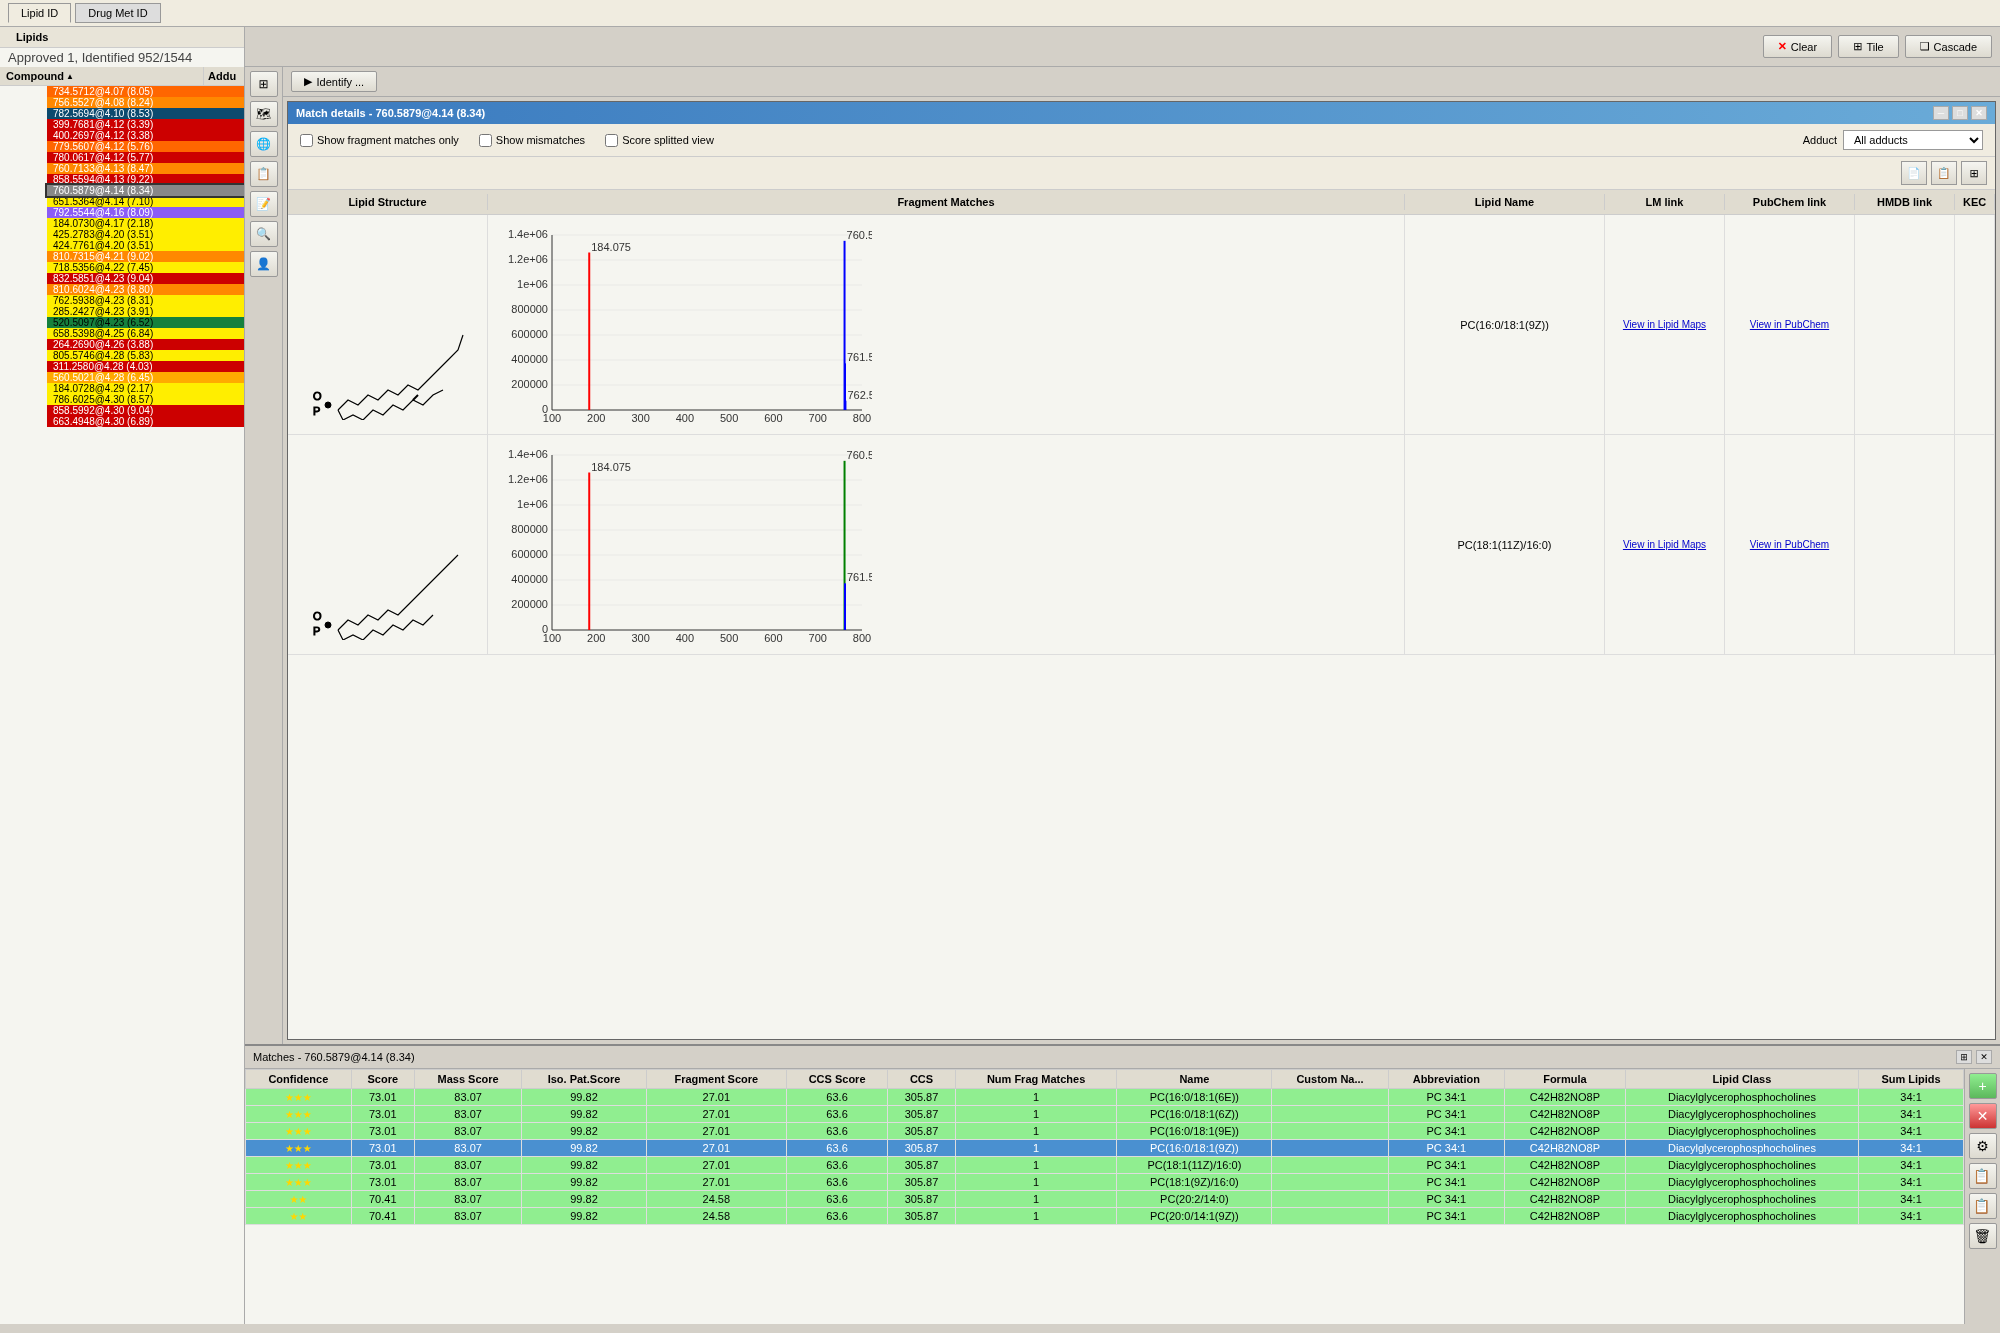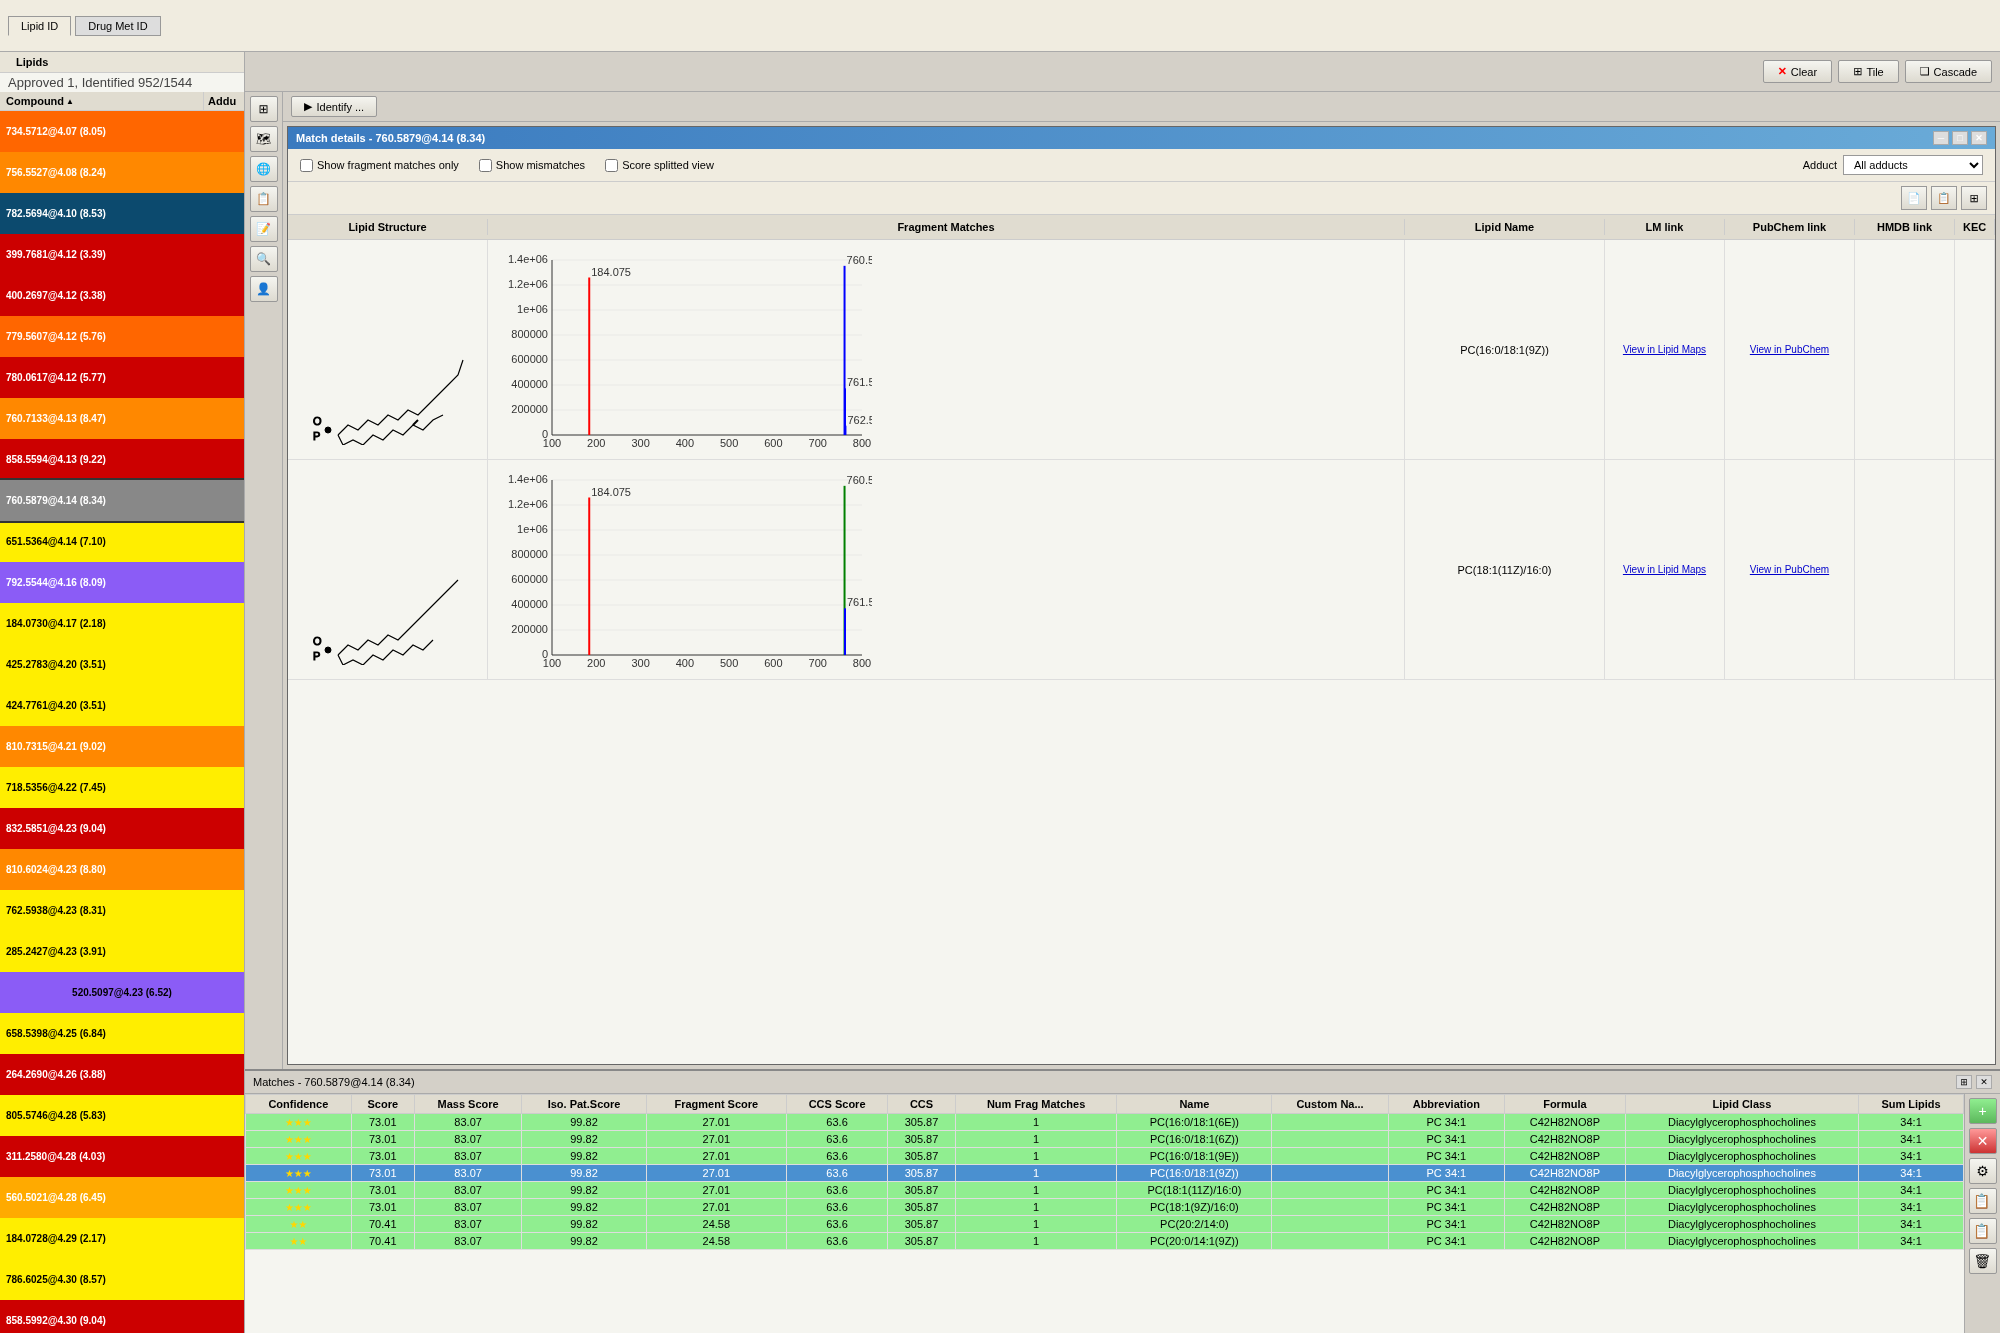--- a/index.html
+++ b/index.html
@@ -1,36 +1,36 @@
 <!DOCTYPE html>
 <html><head>
   <meta charset="utf-8">
   <style>
     * { box-sizing: border-box; margin: 0; padding: 0; font-family: Arial, sans-serif; font-size: 11px; }
     body { background: #d4d0c8; width: 2000px; height: 1333px; overflow: hidden; }
 
     
-    .top-bar { background: #f0ece0; border-bottom: 1px solid #aaa; display: flex; align-items: center; padding: 4px 8px; gap: 4px; height: 52px; }
+    .top-bar { background: #f0ece0; border-bottom: 1px solid #aaa; display: flex; align-items: center; padding: 4px 8px; gap: 4px; height: 27px; }
     .tab-btn { background: #ddd; border: 1px solid #999; padding: 3px 12px; cursor: pointer; font-size: 11px; }
     .tab-btn.active { background: #f0ece0; border-bottom: 1px solid #f0ece0; }
 
     
     .main-container { display: flex; height: calc(1333px - 36px); }
 
     
     .left-panel { width: 245px; min-width: 245px; background: #f5f5f0; border-right: 1px solid #aaa; display: flex; flex-direction: column; }
     .left-panel-header { padding: 4px 16px; background: #e8e4d8; border-bottom: 1px solid #ccc; font-weight: bold; font-size: 11px; }
     .left-panel-subheader { padding: 2px 8px; font-size: 13px; color: #444; }
 
     .compound-header { display: flex; background: #e0dcd0; border-bottom: 1px solid #ccc; }
     .compound-col { padding: 3px 6px; font-size: 11px; font-weight: bold; border-right: 1px solid #ccc; flex: 1; display: flex; align-items: center; gap: 2px; }
     .compound-col .sort-arrow { font-size: 8px; }
 
     .compound-list { overflow-y: auto; flex: 1; }
-    .compound-item { padding: 15px 6px; font-size: 10px; cursor: pointer; white-space: nowrap; color: #fff; font-weight: bold; }
+    .compound-item { padding: 0 6px; font-size: 10px; cursor: pointer; white-space: nowrap; color: #fff; font-weight: normal; margin-left: 47px; }
 
     
     .right-panel { flex: 1; display: flex; flex-direction: column; background: #d4d0c8; overflow: hidden; }
 
     
     .right-toolbar { background: #d4d0c8; padding: 4px 8px; display: flex; align-items: center; justify-content: flex-end; gap: 6px; height: 40px; border-bottom: 1px solid #aaa; }
     .toolbar-btn { background: linear-gradient(to bottom, #f5f5f0, #dddad0); border: 1px solid #999; padding: 4px 14px; cursor: pointer; display: flex; align-items: center; gap: 4px; font-size: 11px; border-radius: 2px; }
 
     
     .center-area { display: flex; flex: 1; overflow: hidden; }
@@ -131,21 +131,21 @@
           <div class="compound-item" style="background: #8b5cf6; color: rgb(255, 255, 255);">792.5544@4.16 (8.09)</div>
           <div class="compound-item" style="background: rgb(255, 238, 0); color: rgb(0, 0, 0);">184.0730@4.17 (2.18)</div>
           <div class="compound-item" style="background: rgb(255, 238, 0); color: rgb(0, 0, 0);">425.2783@4.20 (3.51)</div>
           <div class="compound-item" style="background: rgb(255, 238, 0); color: rgb(0, 0, 0);">424.7761@4.20 (3.51)</div>
           <div class="compound-item" style="background: rgb(255, 136, 0); color: rgb(255, 255, 255);">810.7315@4.21 (9.02)</div>
           <div class="compound-item" style="background: rgb(255, 238, 0); color: rgb(0, 0, 0);">718.5356@4.22 (7.45)</div>
           <div class="compound-item" style="background: rgb(204, 0, 0); color: rgb(255, 255, 255);">832.5851@4.23 (9.04)</div>
           <div class="compound-item" style="background: rgb(255, 136, 0); color: rgb(255, 255, 255);">810.6024@4.23 (8.80)</div>
           <div class="compound-item" style="background: rgb(255, 238, 0); color: rgb(0, 0, 0);">762.5938@4.23 (8.31)</div>
           <div class="compound-item" style="background: rgb(255, 238, 0); color: rgb(0, 0, 0);">285.2427@4.23 (3.91)</div>
-          <div class="compound-item" style="background: #8b5cf6; color: rgb(0, 0, 0); text-align: center;">520.5097@4.23 (6.52)</div>
+          <div class="compound-item" style="background: #15803d; color: rgb(0, 0, 0);">520.5097@4.23 (6.52)</div>
           <div class="compound-item" style="background: rgb(255, 238, 0); color: rgb(0, 0, 0);">658.5398@4.25 (6.84)</div>
           <div class="compound-item" style="background: rgb(204, 0, 0); color: rgb(255, 255, 255);">264.2690@4.26 (3.88)</div>
           <div class="compound-item" style="background: rgb(255, 238, 0); color: rgb(0, 0, 0);">805.5746@4.28 (5.83)</div>
           <div class="compound-item" style="background: rgb(204, 0, 0); color: rgb(255, 255, 255);">311.2580@4.28 (4.03)</div>
           <div class="compound-item" style="background: rgb(255, 170, 0); color: rgb(255, 255, 255);">560.5021@4.28 (6.45)</div>
           <div class="compound-item" style="background: rgb(255, 238, 0); color: rgb(0, 0, 0);">184.0728@4.29 (2.17)</div>
           <div class="compound-item" style="background: rgb(255, 238, 0); color: rgb(0, 0, 0);">786.6025@4.30 (8.57)</div>
           <div class="compound-item" style="background: rgb(204, 0, 0); color: rgb(255, 255, 255);">858.5992@4.30 (9.04)</div>
           <div class="compound-item" style="background: rgb(204, 0, 0); color: rgb(255, 255, 255);">663.4948@4.30 (6.89)</div>
         </div>

